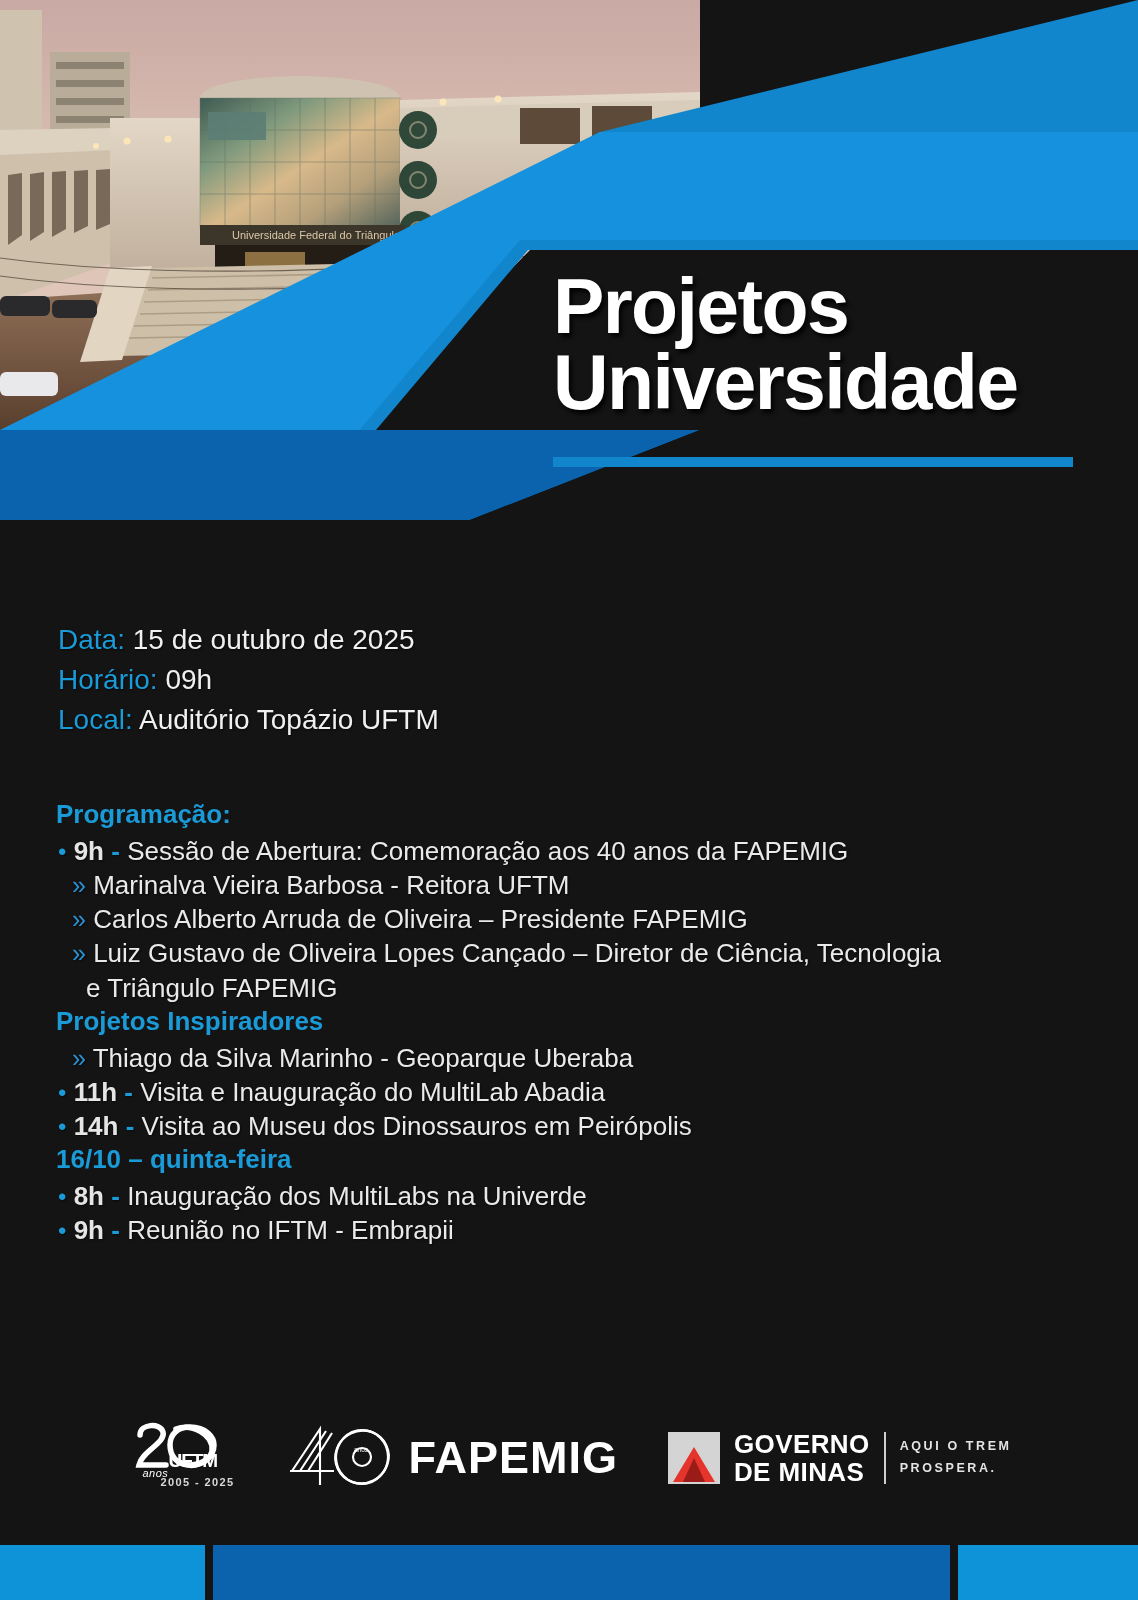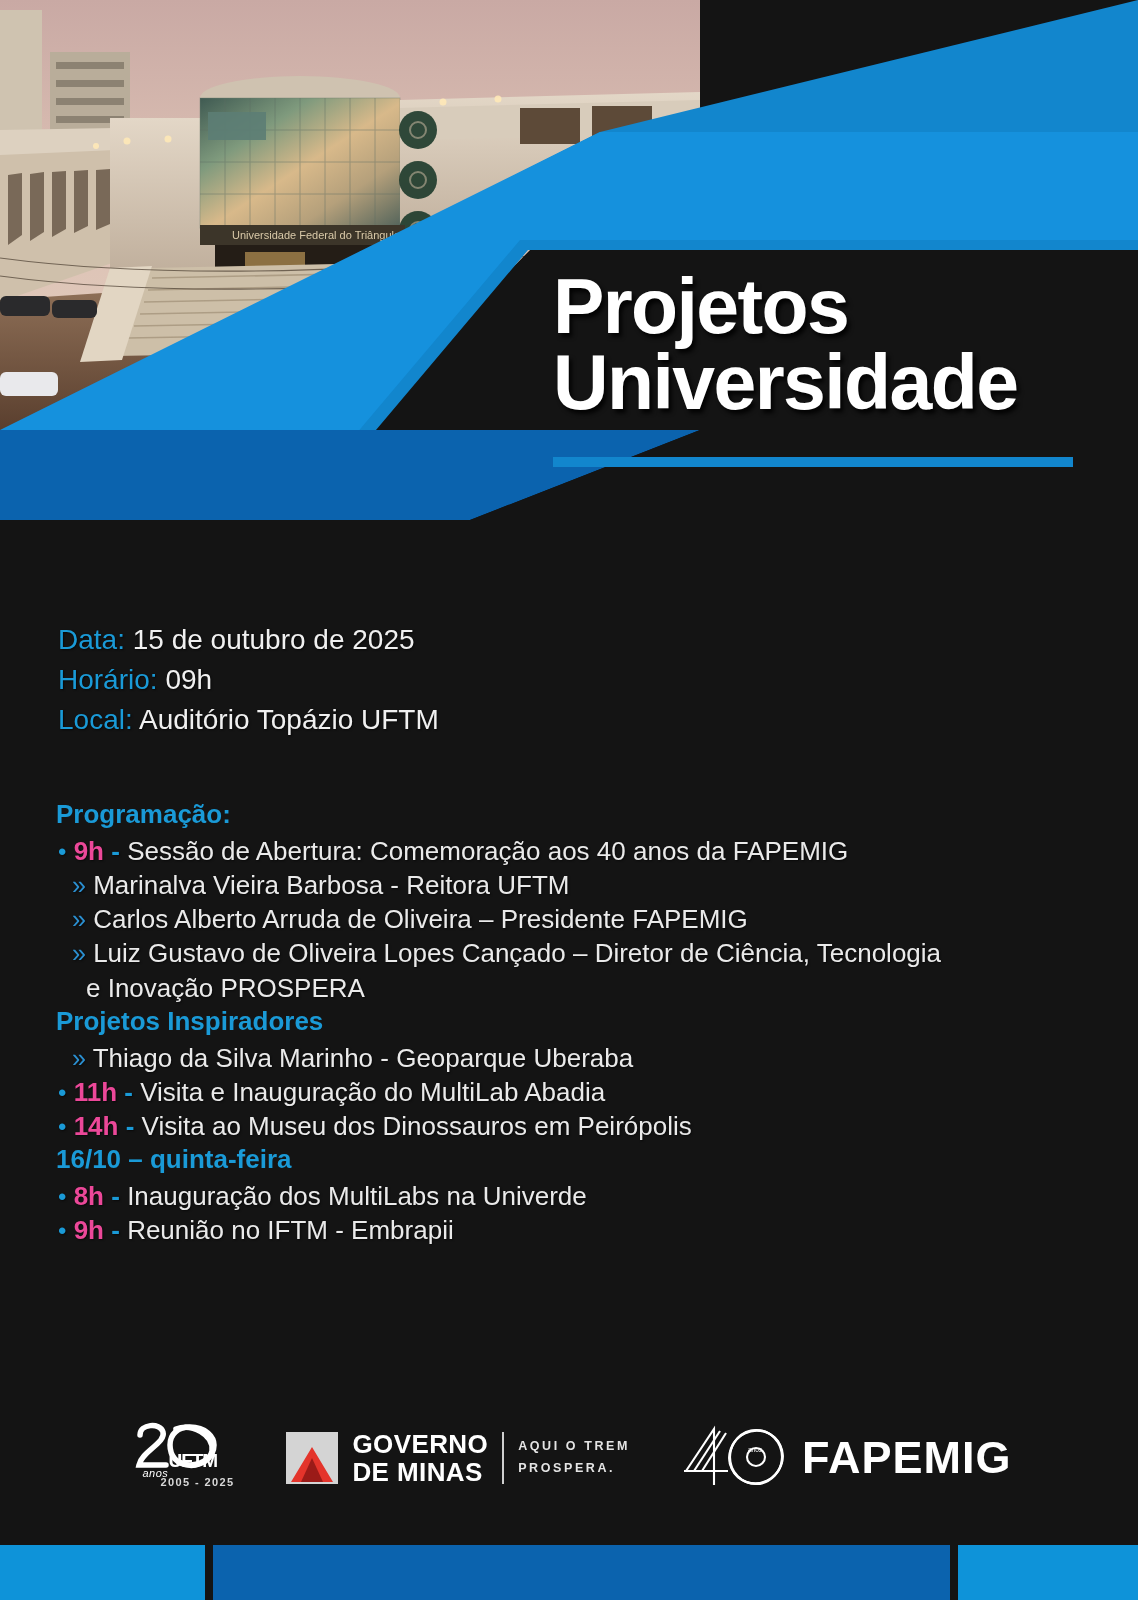--- a/index.html
+++ b/index.html
@@ -59,21 +59,21 @@
   .sec-gap { }
   .sec-gap2 { }
 
   .row { font-size:26px; color:#eaeaea; line-height:1.315;
          text-shadow:1px 1px 2px rgba(0,0,0,.55); }
   .row.bullet { padding-left:2px; }
   .row.sub { padding-left:16px; }
   .dot { color:#1a9ad7; font-size:24px; }
   .dash { color:#1a9ad7; font-weight:bold; }
   .chev { color:#2b8fd0; font-size:25px; }
-  .time { font-weight:bold; color:#ec4899; }
+  .time { font-weight:bold; color:#e5e5e5; }
   .cont { padding-left:30px; }
 
   
   #logos {
     position:absolute; left:0; top:1398px; width:1138px; height:120px;
     display:flex; align-items:center; justify-content:center; gap:50px;
   }
   .logo { display:flex; align-items:center; }
 
   
@@ -312,21 +312,21 @@
 
     <div class="row sub">
       <span class="chev">»</span>
       <span>Carlos Alberto Arruda de Oliveira – Presidente FAPEMIG</span>
     </div>
 
     <div class="row sub">
       <span class="chev">»</span>
       <span>Luiz Gustavo de Oliveira Lopes Cançado – Diretor de Ciência, Tecnologia</span>
     </div>
-    <div class="row cont">e Inovação PROSPERA</div>
+    <div class="row cont">e Triângulo FAPEMIG</div>
 
     <div class="section-head sec-gap">Projetos Inspiradores</div>
 
     <div class="row sub">
       <span class="chev">»</span>
       <span>Thiago da Silva Marinho - Geoparque Uberaba</span>
     </div>
 
     <div class="row bullet">
       <span class="dot">•</span>
@@ -365,56 +365,56 @@
       <svg class="u-num" width="92" height="58" viewBox="0 0 92 58">
         <g fill="none" stroke="#ffffff" stroke-width="5.5" stroke-linecap="round">
           <path d="M10,18 C10,7 30,5 33,15 C36,26 12,34 9,48 L36,48"></path>
           <path d="M60,10 C76,10 84,20 84,28 C84,40 72,48 60,48 C46,48 40,38 40,28 C40,17 48,10 60,10 Z"></path>
           <path d="M46,12 C62,6 84,18 82,34 C80,46 62,52 52,46"></path>
         </g>
       </svg>
       <div class="u-anos">anos</div>
       <div class="u-name">UFTM</div>
       <div class="u-years">2005 - 2025</div>
+    </div>
+
+    <div class="logo" id="fapemig">
+      <svg width="120" height="74" viewBox="0 0 120 74">
+        <g fill="none" stroke="#ffffff" stroke-width="2.1">
+          <path d="M6,50 L34,8 L34,64"></path>
+          <path d="M14,50 L40,10"></path>
+          <path d="M22,50 L46,12"></path>
+          <path d="M4,50 L48,50"></path>
+          <ellipse cx="76" cy="36" rx="26" ry="27"></ellipse>
+          <ellipse cx="76" cy="36" rx="26" ry="27" transform="rotate(32 76 36)"></ellipse>
+          <ellipse cx="76" cy="36" rx="26" ry="27" transform="rotate(64 76 36)"></ellipse>
+          <circle cx="76" cy="36" r="9"></circle>
+        </g>
+        <text x="68" y="31" font-family="Liberation Sans, sans-serif" font-size="6.5" fill="#ffffff">anos</text>
+      </svg>
+      <div class="f-word">FAPEMIG</div>
     </div>
 
     <div class="logo" id="gov">
       <div class="g-mark">
         <svg width="46" height="40" viewBox="0 0 46 40">
           <polygon points="23,3 44,38 32,38 23,20 14,38 2,38" fill="#e4342b"></polygon>
           <polygon points="23,14 34,38 12,38" fill="#9b1b18"></polygon>
         </svg>
       </div>
       <div class="g-text">
         <div>GOVERNO</div>
         <div>DE MINAS</div>
       </div>
       <div class="g-divider"></div>
       <div class="g-slogan">
         <div>AQUI O TREM</div>
         <div>PROSPERA.</div>
       </div>
     </div>
-
-    <div class="logo" id="fapemig">
-      <svg width="120" height="74" viewBox="0 0 120 74">
-        <g fill="none" stroke="#ffffff" stroke-width="2.1">
-          <path d="M6,50 L34,8 L34,64"></path>
-          <path d="M14,50 L40,10"></path>
-          <path d="M22,50 L46,12"></path>
-          <path d="M4,50 L48,50"></path>
-          <ellipse cx="76" cy="36" rx="26" ry="27"></ellipse>
-          <ellipse cx="76" cy="36" rx="26" ry="27" transform="rotate(32 76 36)"></ellipse>
-          <ellipse cx="76" cy="36" rx="26" ry="27" transform="rotate(64 76 36)"></ellipse>
-          <circle cx="76" cy="36" r="9"></circle>
-        </g>
-        <text x="68" y="31" font-family="Liberation Sans, sans-serif" font-size="6.5" fill="#ffffff">anos</text>
-      </svg>
-      <div class="f-word">FAPEMIG</div>
-    </div>
   </div>
 
   <div id="bottom">
     <div class="seg seg-a"></div>
     <div class="seg seg-gapblk"></div>
     <div class="seg seg-b"></div>
     <div class="seg seg-gapblk"></div>
     <div class="seg seg-c"></div>
   </div>
 

